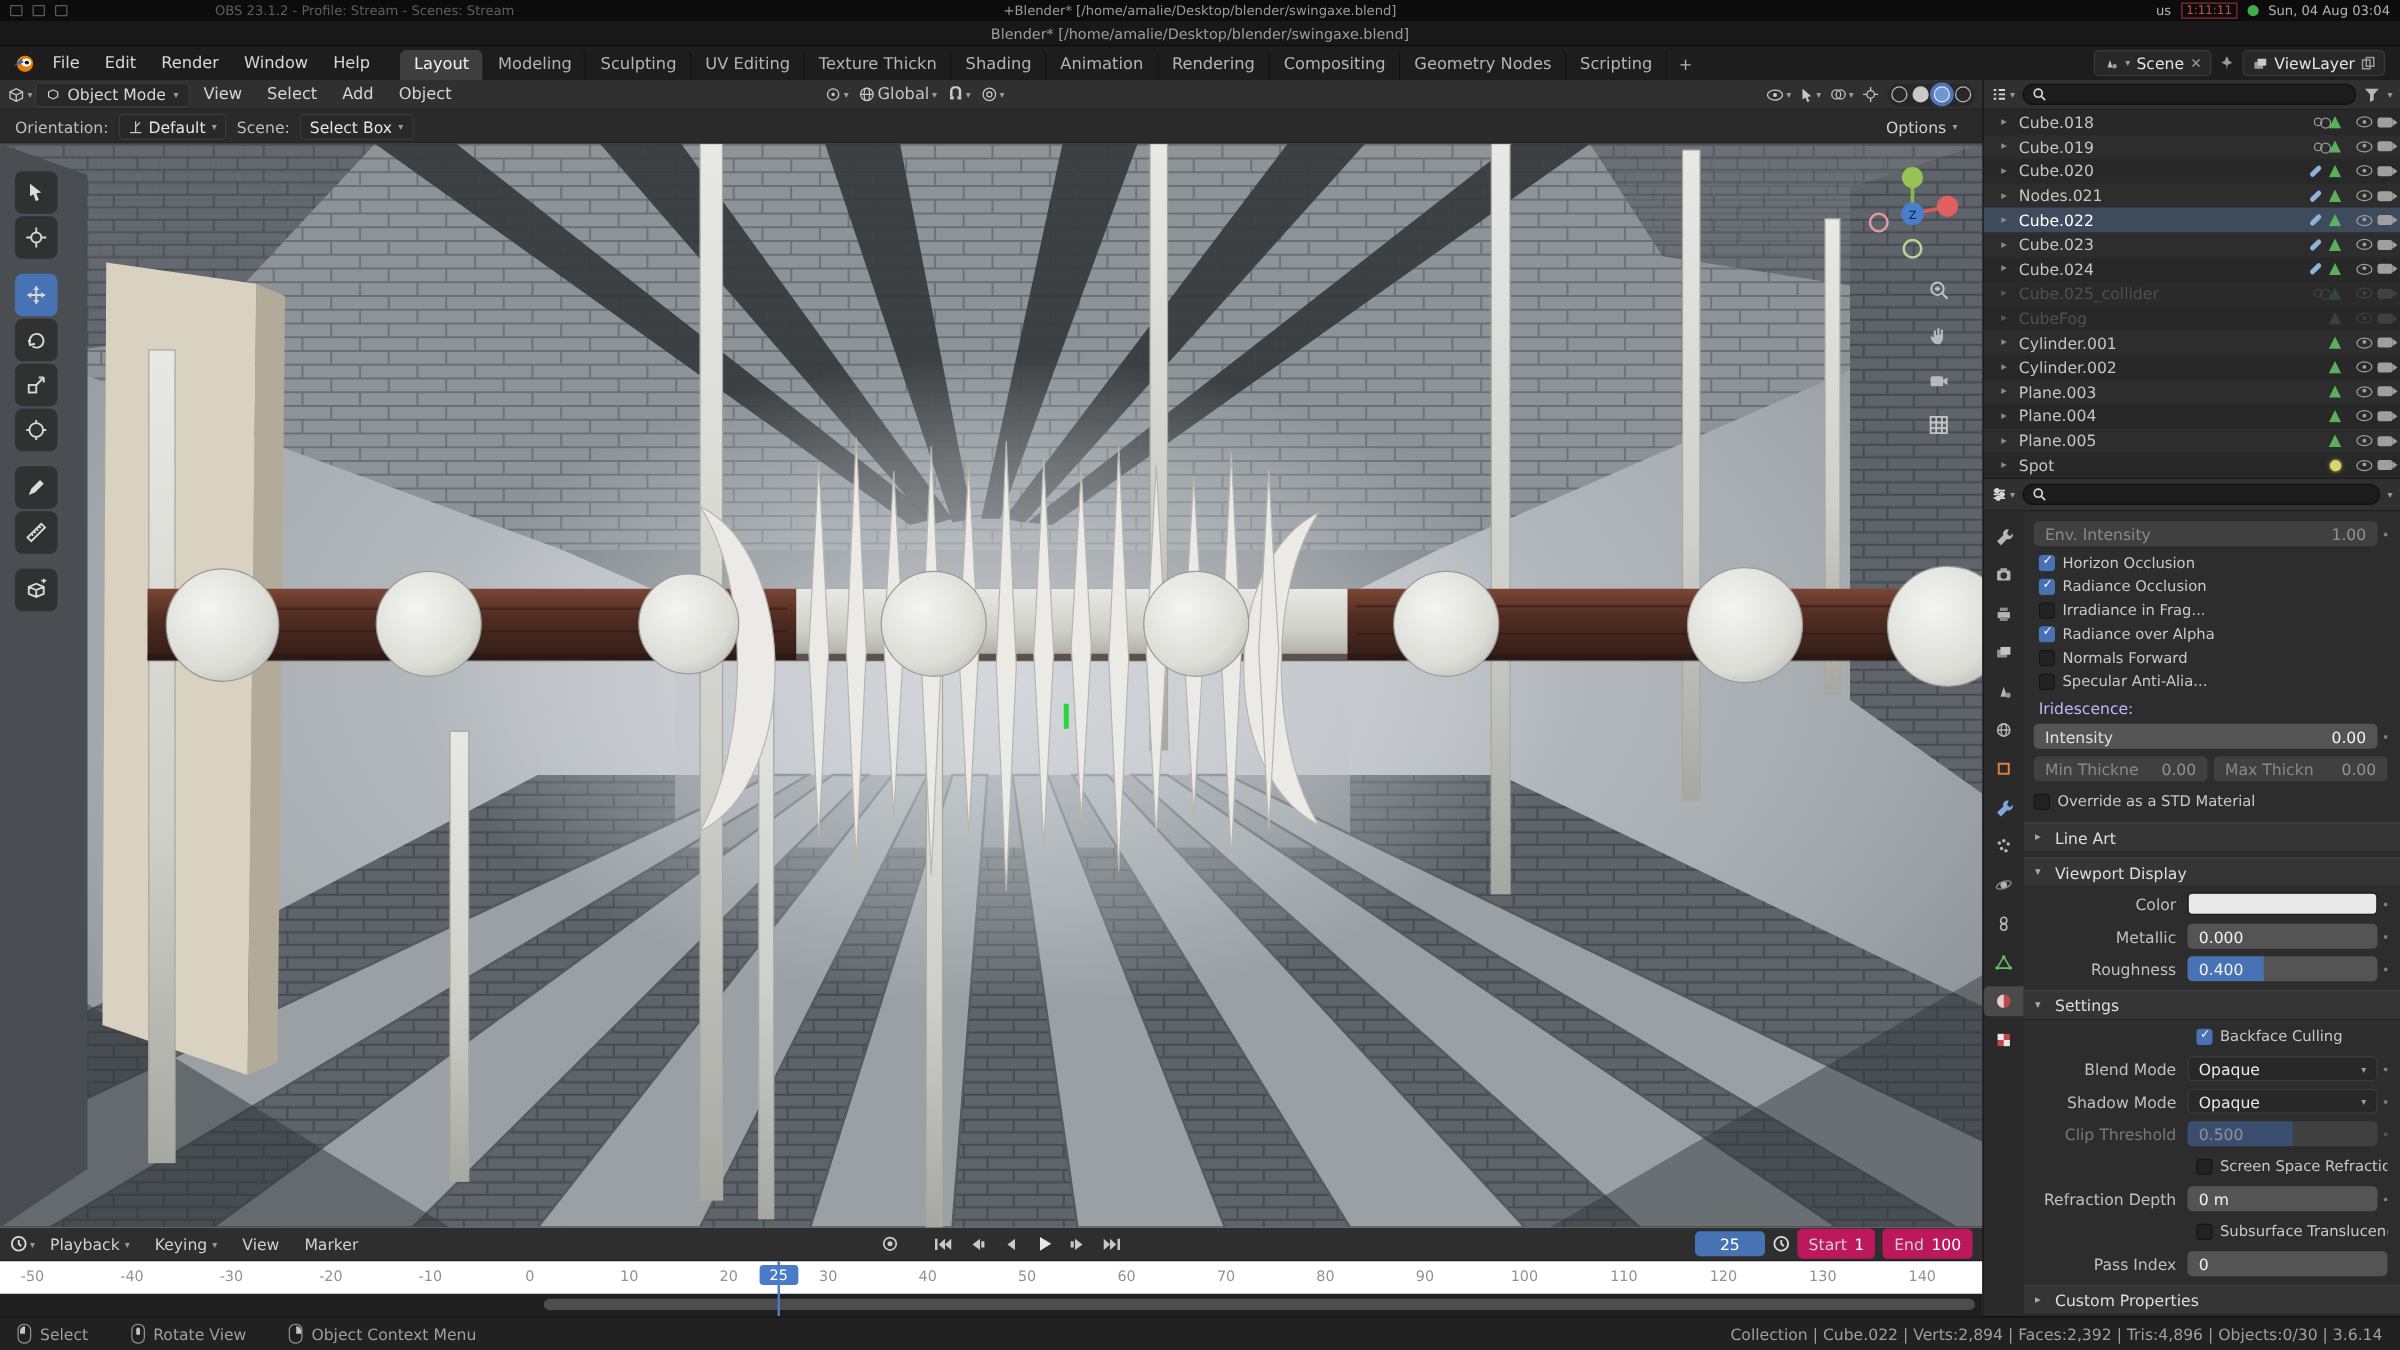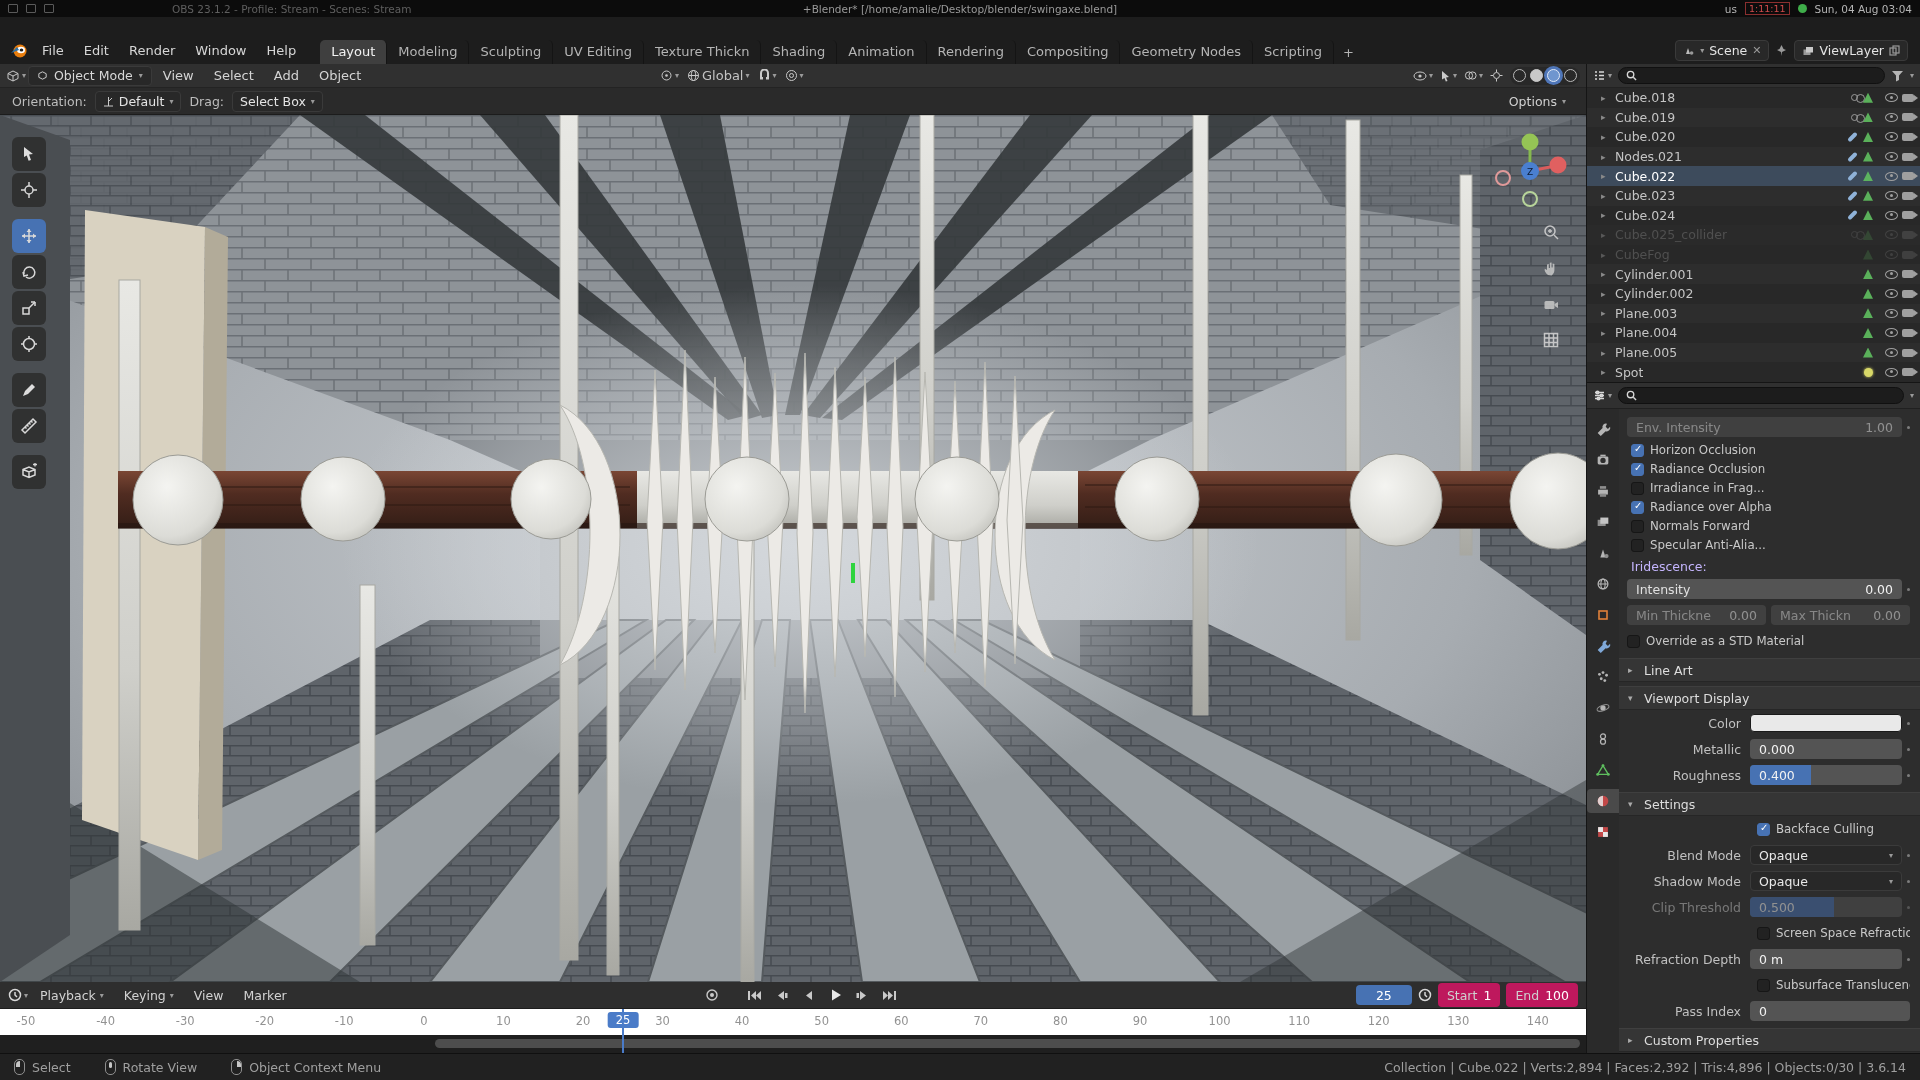--- a/index.html
+++ b/index.html
@@ -154,20 +154,23 @@
     <span class="os-title-left">OBS 23.1.2 - Profile: Stream - Scenes: Stream</span>
     <span class="os-title-center">+Blender* [/home/amalie/Desktop/blender/swingaxe.blend]</span>
     <span class="os-right">
       <span>us</span>
       <span class="rec-timer">1:11:11</span>
       <span class="green-dot"></span>
       <span>Sun, 04 Aug 03:04</span>
     </span>
   </div>
 
+  <div class="title-bar">
+    <span>Blender* [/home/amalie/Desktop/blender/swingaxe.blend]</span>
+  </div>
 
   <div class="menu-bar">
     <svg class="blogo" viewBox="0 0 18 18">
       <circle cx="10" cy="9" r="6.5" fill="#e87d0d"></circle>
         <ellipse cx="11" cy="8" rx="4" ry="3.2" fill="#fff"></ellipse>
         <ellipse cx="11.5" cy="8" rx="1.8" ry="1.5" fill="#1d1d1d"></ellipse>
         <path d="M1 11 L7 5 L9 8 Z" fill="#2a6fa8"></path>
     </svg>
 
       <span class="menu-item">File</span>
@@ -332,21 +335,21 @@
 
     <div class="tool-row">
       <span class="trow-label">Orientation:</span>
       <div class="widget">
         <svg width="11" height="11" viewBox="0 0 11 11">
             <path d="M5.5 1 V10 M1 10 H10 M5.5 5.5 L9 2" stroke="#c9c9c9" fill="none"></path>
           </svg>
         <span>Default</span>
         <span class="caret">▾</span>
       </div>
-      <span class="trow-label">Drag:</span>
+      <span class="trow-label">Scene:</span>
       <div class="widget">
         <span>Select Box</span>
         <span class="caret">▾</span>
       </div>
       <div class="options">
         <span>Options</span>
         <span class="caret">▾</span>
       </div>
     </div>
 

